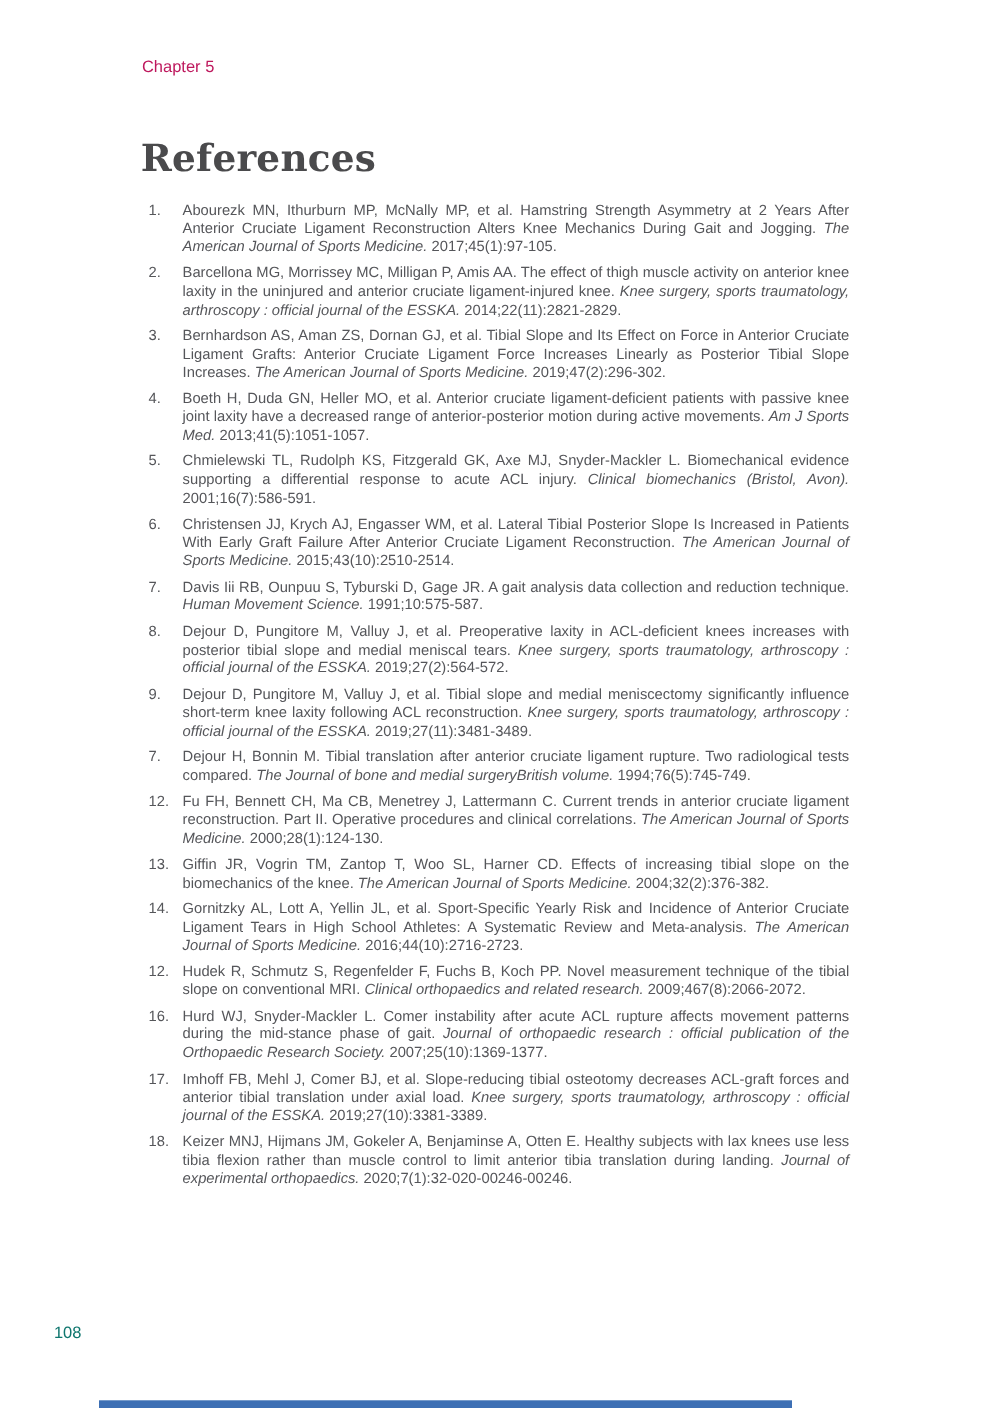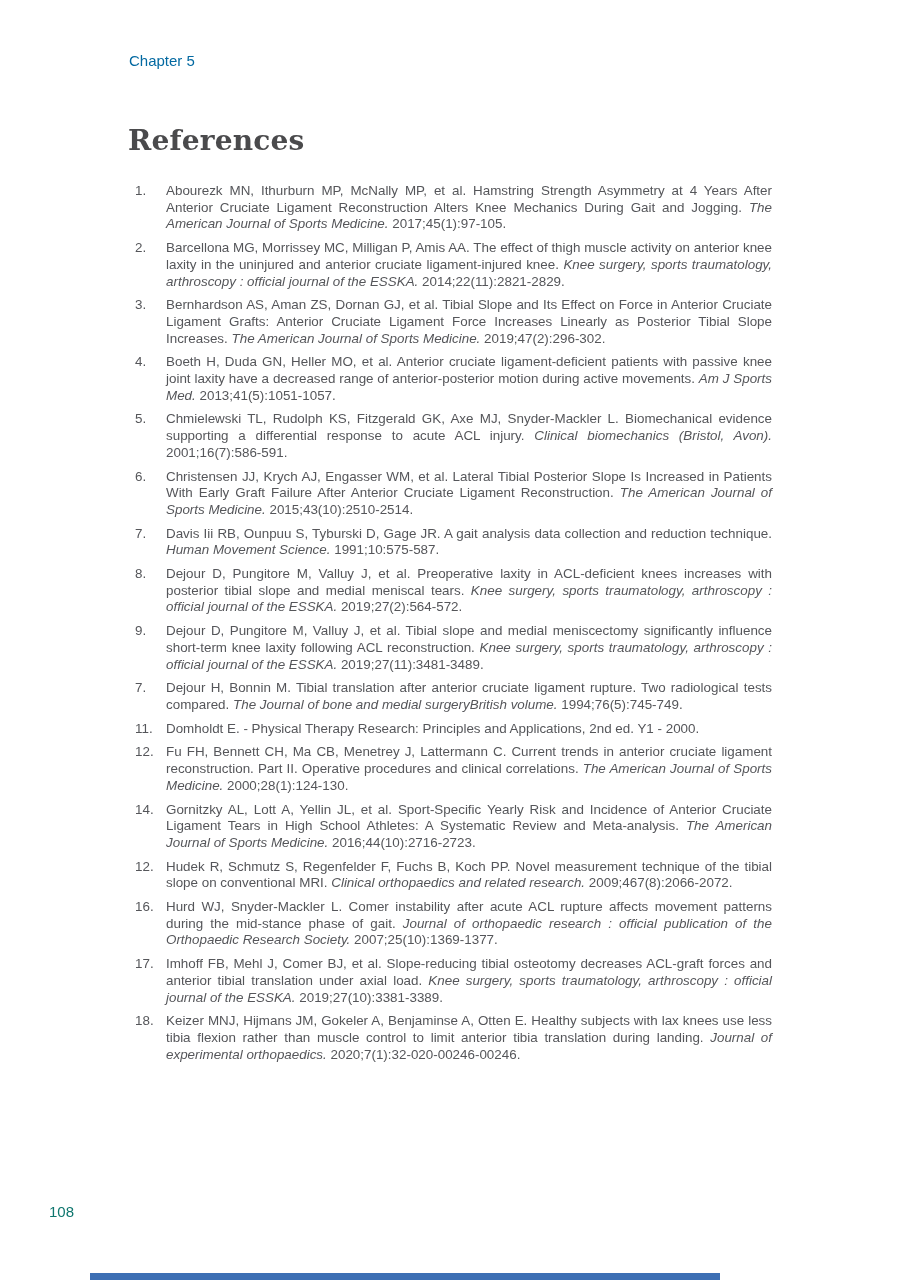--- a/index.html
+++ b/index.html
@@ -7,27 +7,27 @@
     width: 905px; height: 1280px;
     background: #ffffff;
     position: relative;
     font-family: "Liberation Sans", sans-serif;
     overflow: hidden;
   }
   .page { position: absolute; inset: 0; }
 
   .running-header {
     position: absolute; left: 129px; top: 52px;
-    font-size: 15px; color: #0369a1;
+    font-size: 15px; color: #be185d;
   }
 
   .page-title {
     position: absolute; left: 128px; top: 124px; margin: 0;
     font-family: "DejaVu Serif", serif;
-    font-weight: bold; font-size: 28px; color: #4a4a4c;
+    font-weight: bold; font-size: 34px; color: #4a4a4c;
     letter-spacing: 0.2px;
   }
 
   .ref-list {
     position: absolute; left: 135px; top: 183px; width: 637px;
     margin: 0; padding: 0; list-style: none;
   }
   .ref-item {
     display: flex;
     margin-bottom: 7px;
@@ -51,21 +51,21 @@
 </style>
 </head>
 <body>
 
 <div class="page">
   <div class="running-header">Chapter 5</div>
   <h1 class="page-title">References</h1>
   <ol class="ref-list" style="color: rgb(85, 86, 90);">
       <li class="ref-item">
         <span class="ref-num">1.</span>
-        <div class="ref-text"><span>Abourezk MN, Ithurburn MP, McNally MP, et al. Hamstring Strength Asymmetry at 4 Years After Anterior Cruciate Ligament Reconstruction Alters Knee Mechanics During Gait and Jogging. </span><span class="it">The American Journal of Sports Medicine.</span><span> 2017;45(1):97-105.</span></div>
+        <div class="ref-text"><span>Abourezk MN, Ithurburn MP, McNally MP, et al. Hamstring Strength Asymmetry at 2 Years After Anterior Cruciate Ligament Reconstruction Alters Knee Mechanics During Gait and Jogging. </span><span class="it">The American Journal of Sports Medicine.</span><span> 2017;45(1):97-105.</span></div>
       </li>
       <li class="ref-item">
         <span class="ref-num">2.</span>
         <div class="ref-text"><span>Barcellona MG, Morrissey MC, Milligan P, Amis AA. The effect of thigh muscle activity on anterior knee laxity in the uninjured and anterior cruciate ligament-injured knee. </span><span class="it">Knee surgery, sports traumatology, arthroscopy : official journal of the ESSKA.</span><span> 2014;22(11):2821-2829.</span></div>
       </li>
       <li class="ref-item">
         <span class="ref-num">3.</span>
         <div class="ref-text"><span>Bernhardson AS, Aman ZS, Dornan GJ, et al. Tibial Slope and Its Effect on Force in Anterior Cruciate Ligament Grafts: Anterior Cruciate Ligament Force Increases Linearly as Posterior Tibial Slope Increases. </span><span class="it">The American Journal of Sports Medicine.</span><span> 2019;47(2):296-302.</span></div>
       </li>
       <li class="ref-item">
@@ -90,26 +90,26 @@
       </li>
       <li class="ref-item">
         <span class="ref-num">9.</span>
         <div class="ref-text"><span>Dejour D, Pungitore M, Valluy J, et al. Tibial slope and medial meniscectomy significantly influence short-term knee laxity following ACL reconstruction. </span><span class="it">Knee surgery, sports traumatology, arthroscopy : official journal of the ESSKA.</span><span> 2019;27(11):3481-3489.</span></div>
       </li>
       <li class="ref-item">
         <span class="ref-num">7.</span>
         <div class="ref-text"><span>Dejour H, Bonnin M. Tibial translation after anterior cruciate ligament rupture. Two radiological tests compared. </span><span class="it">The Journal of bone and medial surgeryBritish volume.</span><span> 1994;76(5):745-749.</span></div>
       </li>
       <li class="ref-item">
-        <span class="ref-num">11.</span>
-        <div class="ref-text"><span>Domholdt E. - Physical Therapy Research: Principles and Applications, 2nd ed. Y1 - 2000.</span></div>
+        <span class="ref-num">12.</span>
+        <div class="ref-text"><span>Fu FH, Bennett CH, Ma CB, Menetrey J, Lattermann C. Current trends in anterior cruciate ligament reconstruction. Part II. Operative procedures and clinical correlations. </span><span class="it">The American Journal of Sports Medicine.</span><span> 2000;28(1):124-130.</span></div>
       </li>
       <li class="ref-item">
-        <span class="ref-num">12.</span>
-        <div class="ref-text"><span>Fu FH, Bennett CH, Ma CB, Menetrey J, Lattermann C. Current trends in anterior cruciate ligament reconstruction. Part II. Operative procedures and clinical correlations. </span><span class="it">The American Journal of Sports Medicine.</span><span> 2000;28(1):124-130.</span></div>
+        <span class="ref-num">13.</span>
+        <div class="ref-text"><span>Giffin JR, Vogrin TM, Zantop T, Woo SL, Harner CD. Effects of increasing tibial slope on the biomechanics of the knee. </span><span class="it">The American Journal of Sports Medicine.</span><span> 2004;32(2):376-382.</span></div>
       </li>
       <li class="ref-item">
         <span class="ref-num">14.</span>
         <div class="ref-text"><span>Gornitzky AL, Lott A, Yellin JL, et al. Sport-Specific Yearly Risk and Incidence of Anterior Cruciate Ligament Tears in High School Athletes: A Systematic Review and Meta-analysis. </span><span class="it">The American Journal of Sports Medicine.</span><span> 2016;44(10):2716-2723.</span></div>
       </li>
       <li class="ref-item">
         <span class="ref-num">12.</span>
         <div class="ref-text"><span>Hudek R, Schmutz S, Regenfelder F, Fuchs B, Koch PP. Novel measurement technique of the tibial slope on conventional MRI. </span><span class="it">Clinical orthopaedics and related research.</span><span> 2009;467(8):2066-2072.</span></div>
       </li>
       <li class="ref-item">

